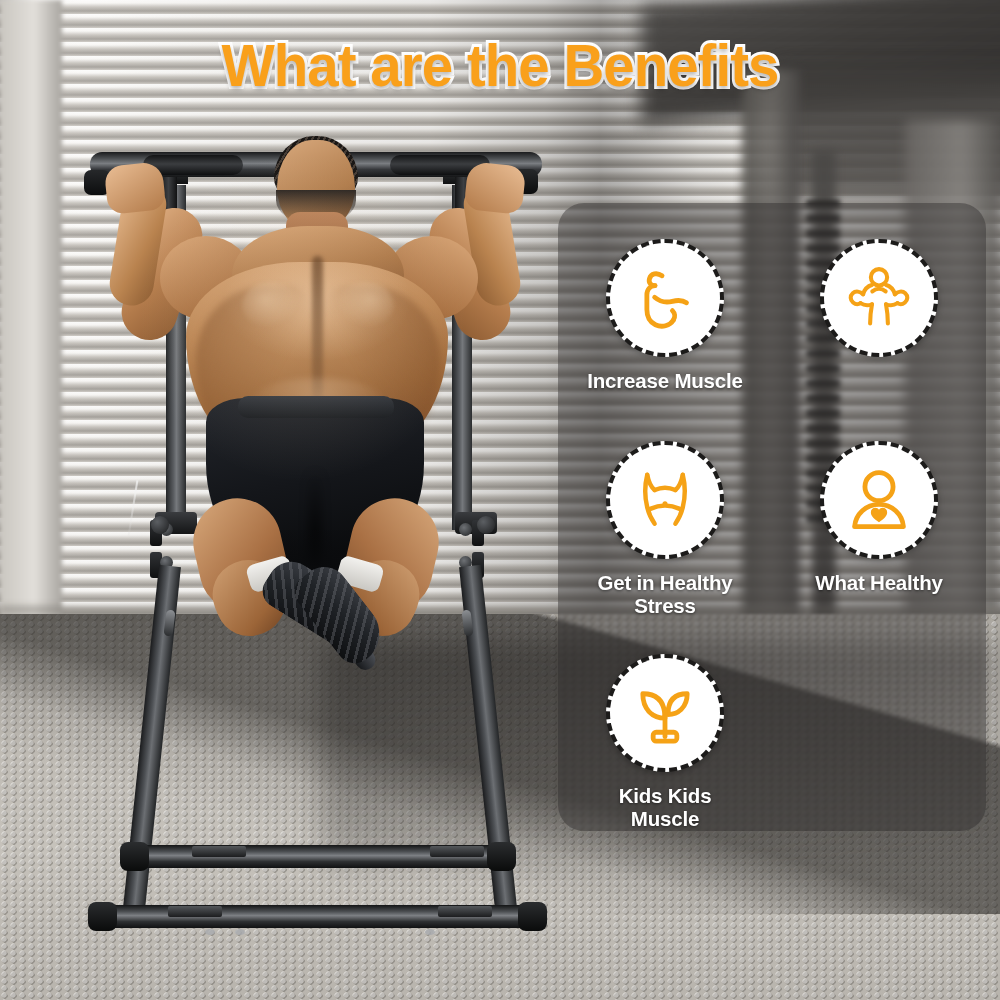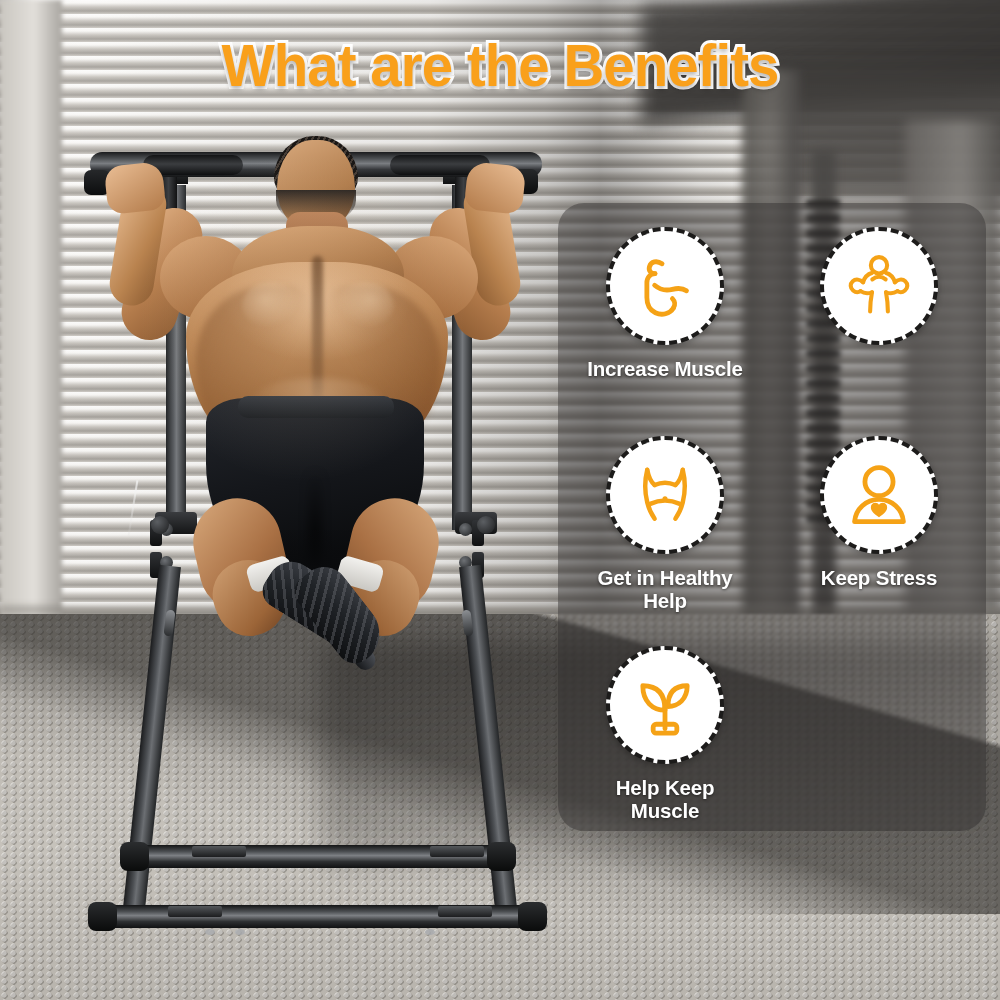--- a/index.html
+++ b/index.html
@@ -416,21 +416,21 @@
     border-radius:26px;
     background:rgba(46,44,42,.42);
     backdrop-filter:blur(1px);
   }
   .grid{
     position:absolute;left:558px;top:203px;width:428px;height:628px;
     display:grid;grid-template-columns:1fr 1fr;grid-template-rows:1fr 1fr 1fr;
   }
   .cell{
     position:relative;display:flex;flex-direction:column;align-items:center;
-    justify-content:flex-start;padding-top:24px;
+    justify-content:flex-start;padding-top:36px;
   }
   .circle{
     width:118px;height:118px;border-radius:50%;
     background:#ffffff;
     border:4px dashed #1c1b1a;
     display:flex;align-items:center;justify-content:center;
     box-sizing:border-box;
     box-shadow:0 2px 6px rgba(0,0,0,.28);
   }
   .circle svg{width:74px;height:74px;display:block;}
@@ -604,48 +604,48 @@
             <path d="M26 16c-3.5 14-4 28 0 44 2.5 10 6.5 17 10 22"></path>
             <path d="M74 16c3.5 14 4 28 0 44-2.5 10-6.5 17-10 22"></path>
             <path d="M36 36.5c9-4 19-4 28 0"></path>
             <path d="M30 62c13-6 27-6 40 0"></path>
             <circle cx="50" cy="55" r="3.4" fill="#F5A216" stroke="none"></circle>
           </g>
         </svg>
       </div>
       <div class="cap">
         <span>Get in Healthy</span><br>
-        <span>Help</span>
+        <span>Stress</span>
       </div>
     </div>
 
     <div class="cell">
       <div class="circle">
         <svg viewBox="0 0 100 100">
           <g fill="none" stroke="#F5A216" stroke-width="6.5" stroke-linecap="round" stroke-linejoin="round">
             <circle cx="50" cy="32" r="19"></circle>
             <path d="M17 86c1.5-17 15.5-30 33-30s31.5 13 33 30z"></path>
           </g>
           <path d="M50 80c-8-5.5-11-9-11-13.5 0-3.6 2.8-6 6-6 2.2 0 4 1.1 5 2.8 1-1.7 2.8-2.8 5-2.8 3.2 0 6 2.4 6 6C61 71 58 74.5 50 80z" fill="#F5A216"></path>
         </svg>
       </div>
-      <div class="cap">Keep Stress</div>
+      <div class="cap">What Healthy</div>
     </div>
 
     <div class="cell">
       <div class="circle">
         <svg viewBox="0 0 100 100">
           <g fill="none" stroke="#F5A216" stroke-width="6.5" stroke-linecap="round" stroke-linejoin="round">
             <path d="M50 57C33 57 20 45 20 24c21 0 30 12 30 33z"></path>
             <path d="M54 52c14 0 26-10 26-28-18 0-26 10-26 28z"></path>
             <path d="M50 46v36"></path>
             <rect x="34" y="76" width="32" height="12" rx="4"></rect>
           </g>
         </svg>
       </div>
       <div class="cap">
-        <span>Help Keep</span><br>
+        <span>Kids Kids</span><br>
         <span>Muscle</span>
       </div>
     </div>
 
   </div>
 </div>
 
 </body></html>

